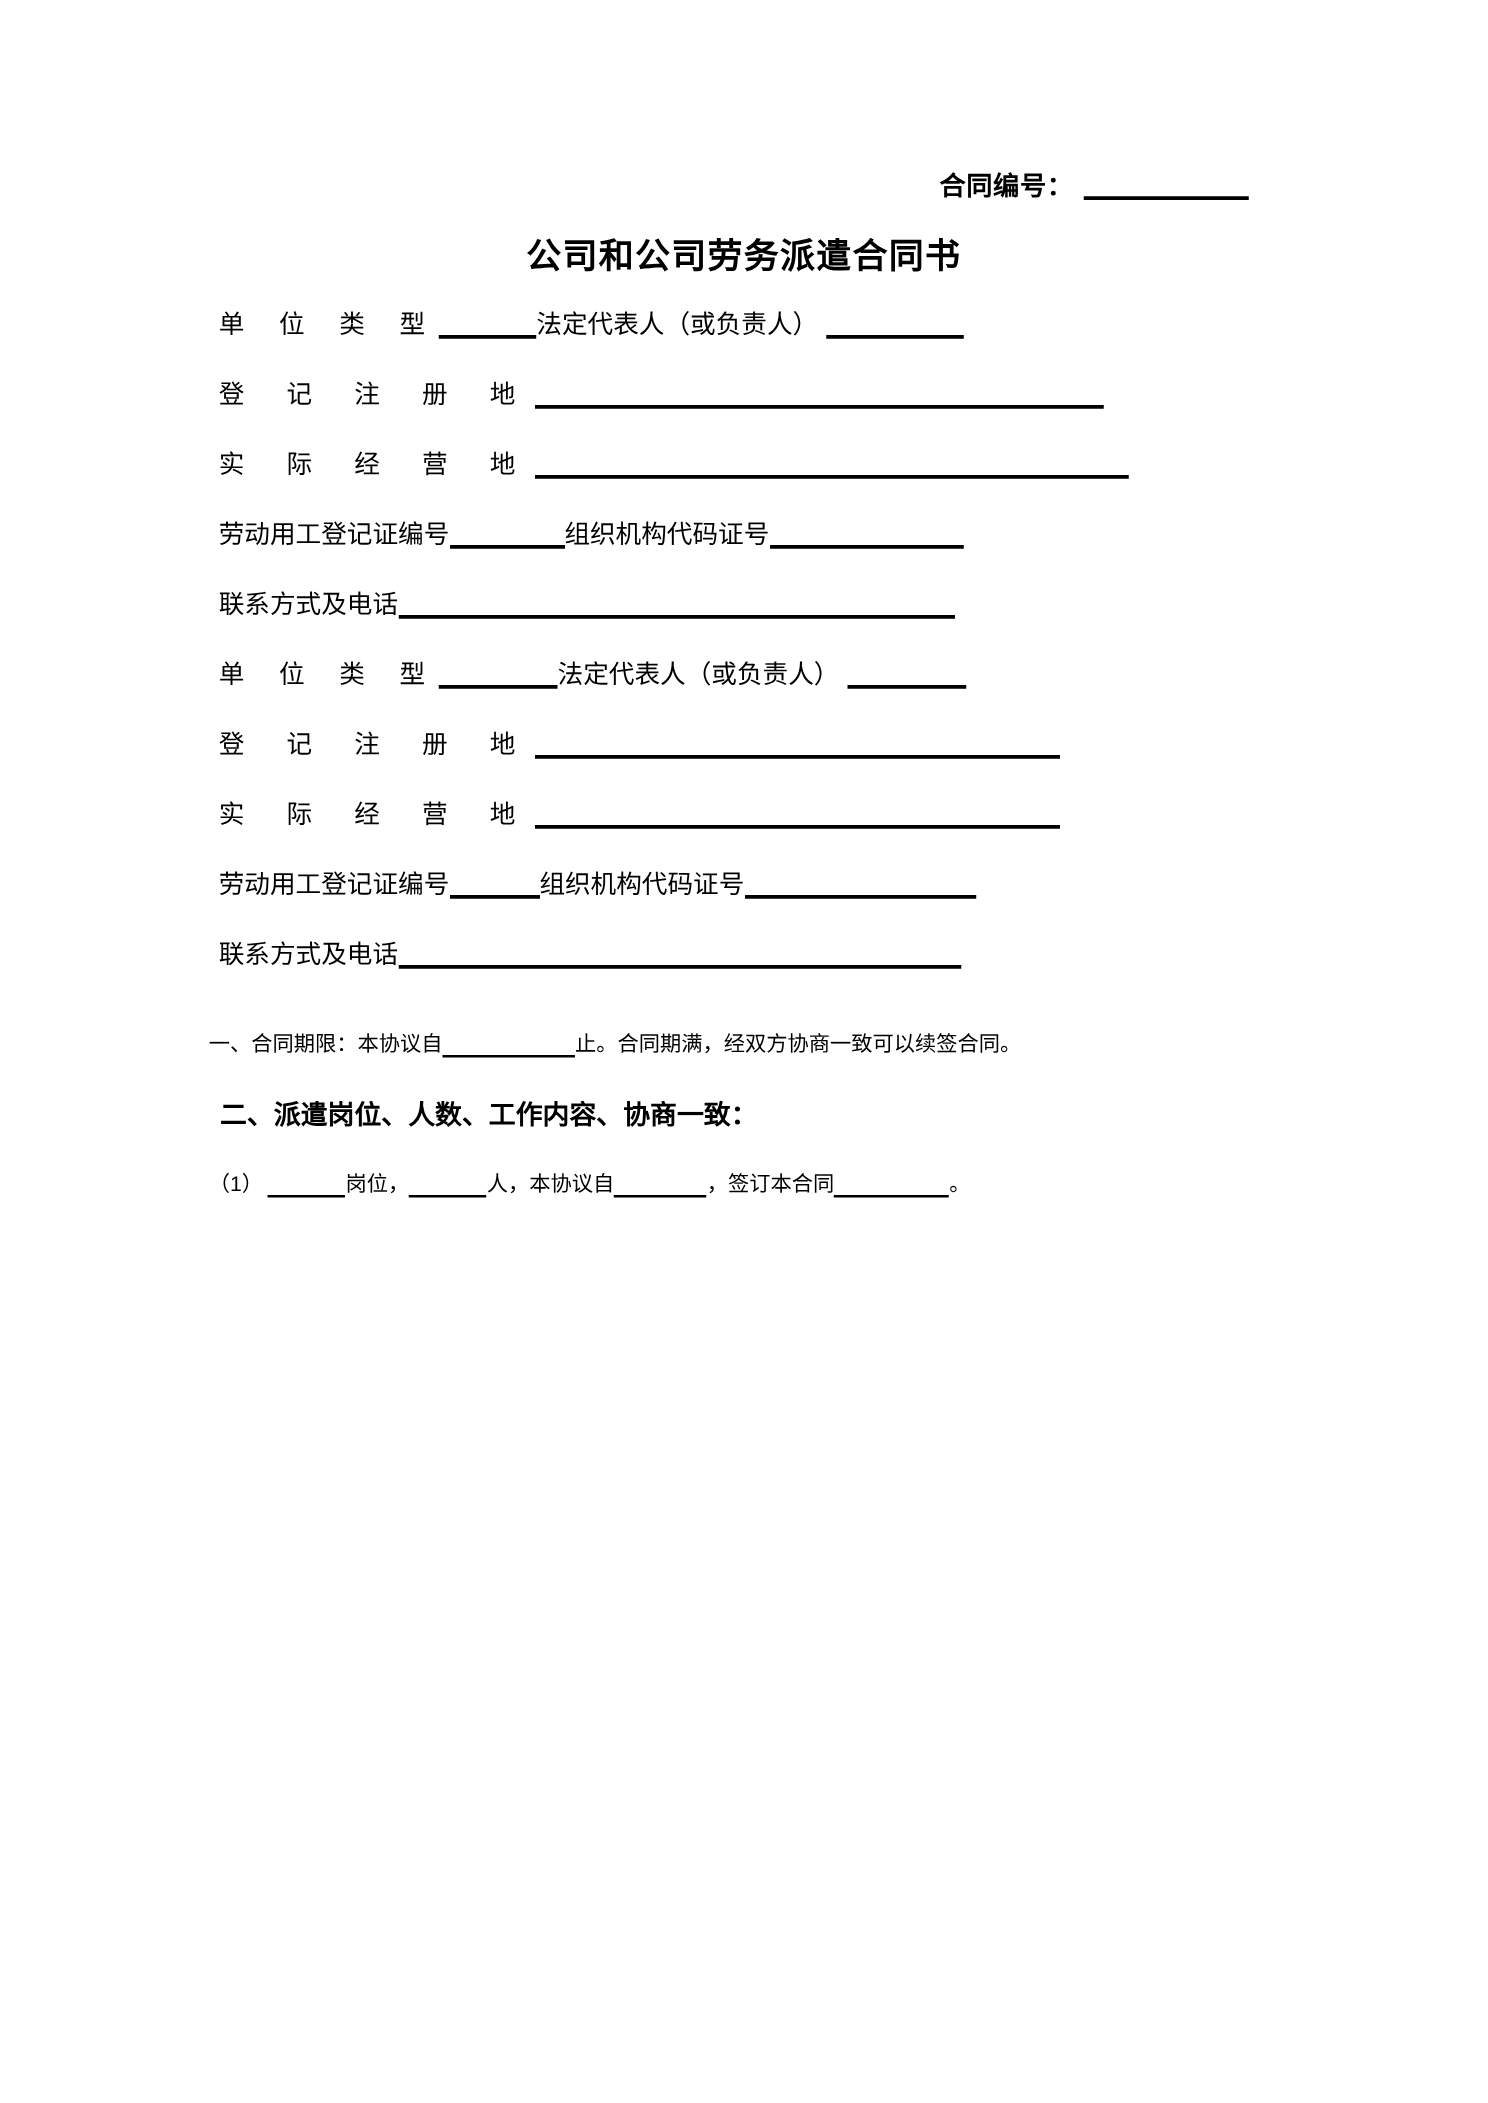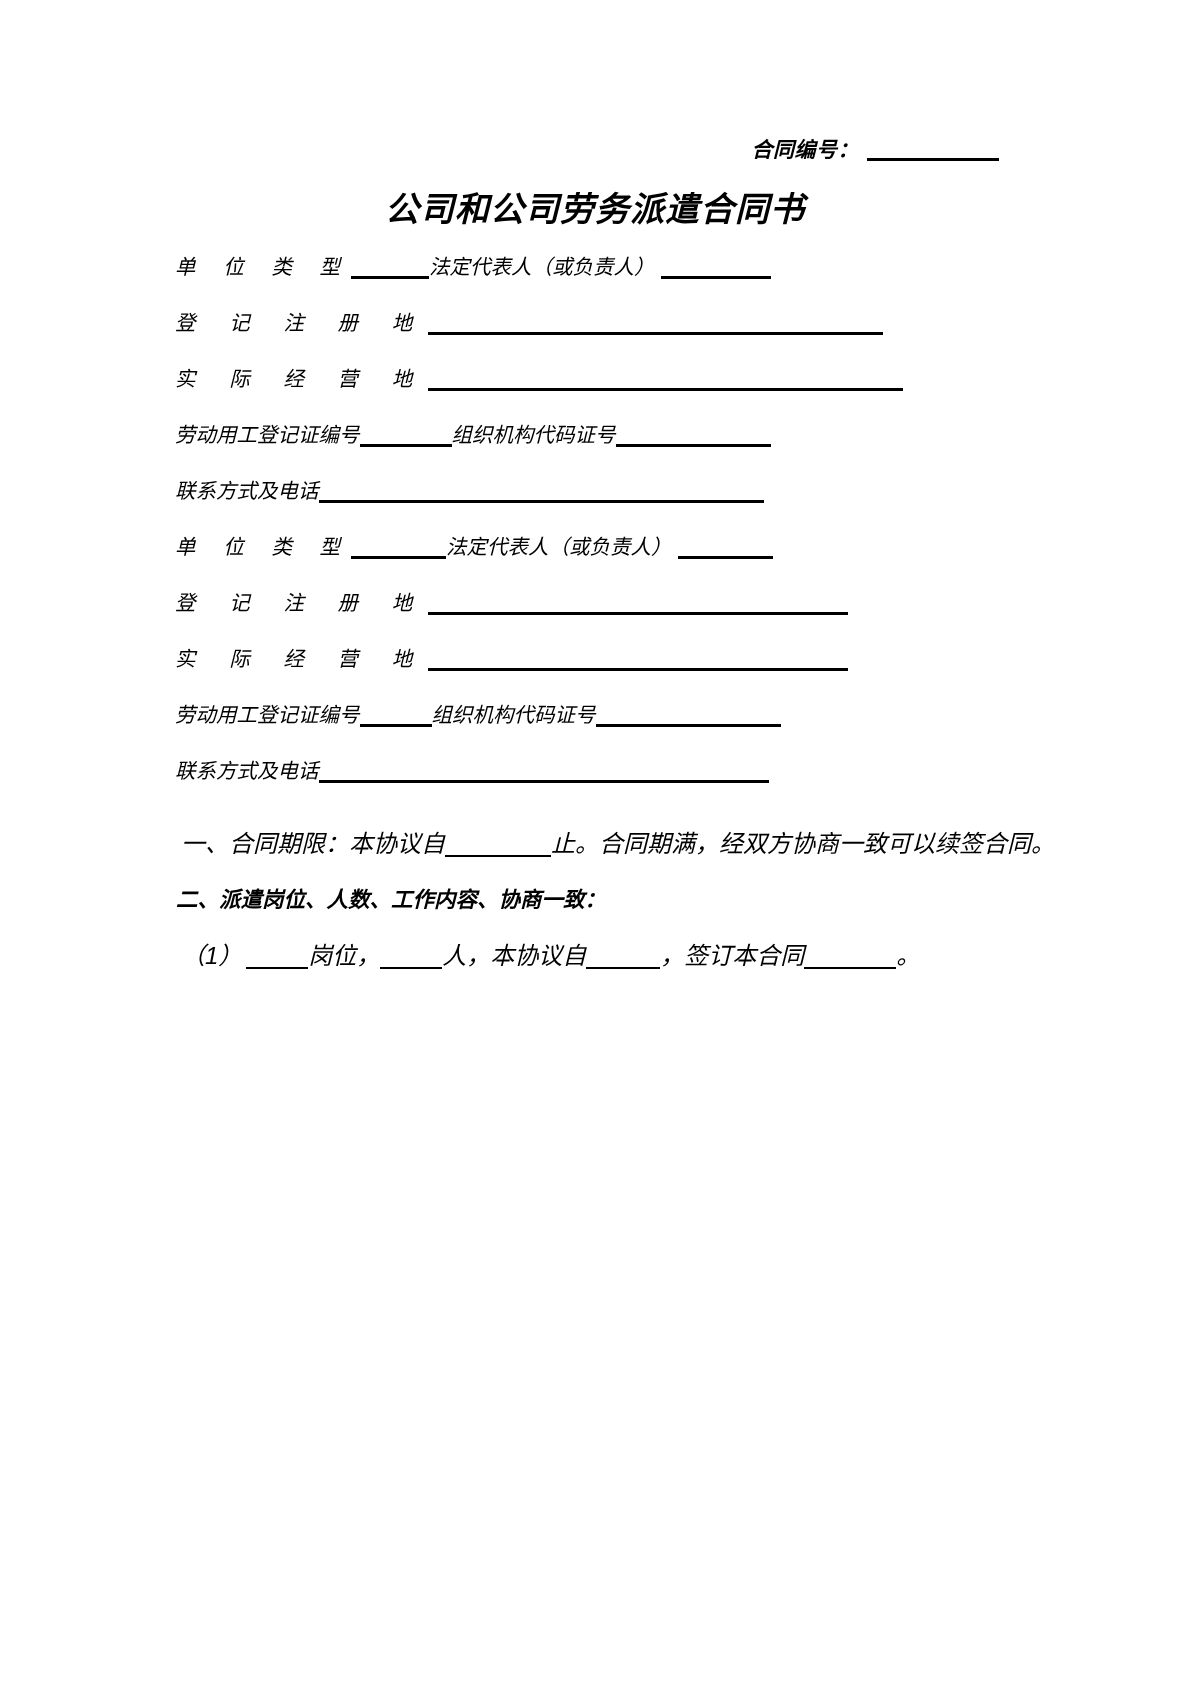--- a/index.html
+++ b/index.html
@@ -20,21 +20,20 @@
     background: #ffffff;
     box-sizing: border-box;
     padding: 0;
     overflow: hidden;
   }
   .content {
     position: absolute;
     left: 133px;
     top: 0;
     width: 924px;
-    font-style: italic;
   }
 
   
   .doc-number-row {
     margin-top: 139px;
     text-align: right;
     font-size: 21px;
     font-weight: bold;
     letter-spacing: 0.5px;
     line-height: 1;
@@ -45,21 +44,21 @@
     width: 132px;
     border-bottom: 3px solid #000;
     vertical-align: -4px;
     margin-left: 8px;
   }
 
   
   .doc-title {
     margin-top: 28px;
     text-align: center;
-    font-size: 34px;
+    font-size: 28px;
     font-weight: bold;
     letter-spacing: 1px;
     line-height: 1.2;
   }
 
   
   .fields {
     margin-top: 26px;
   }
   .field-row {
@@ -105,21 +104,21 @@
     margin-top: 12px;
   }
   .clause-title {
     font-size: 21.5px;
     line-height: 56px;
     font-weight: bold;
     text-indent: 2em;
     margin: 0;
   }
   .clause-line {
-    font-size: 24px;
+    font-size: 17px;
     line-height: 56px;
     text-indent: 2em;
     margin: 0;
   }
   .inline-ul {
     display: inline-block;
     border-bottom: 2px solid #000;
     vertical-align: -5px;
     height: 20px;
   }

